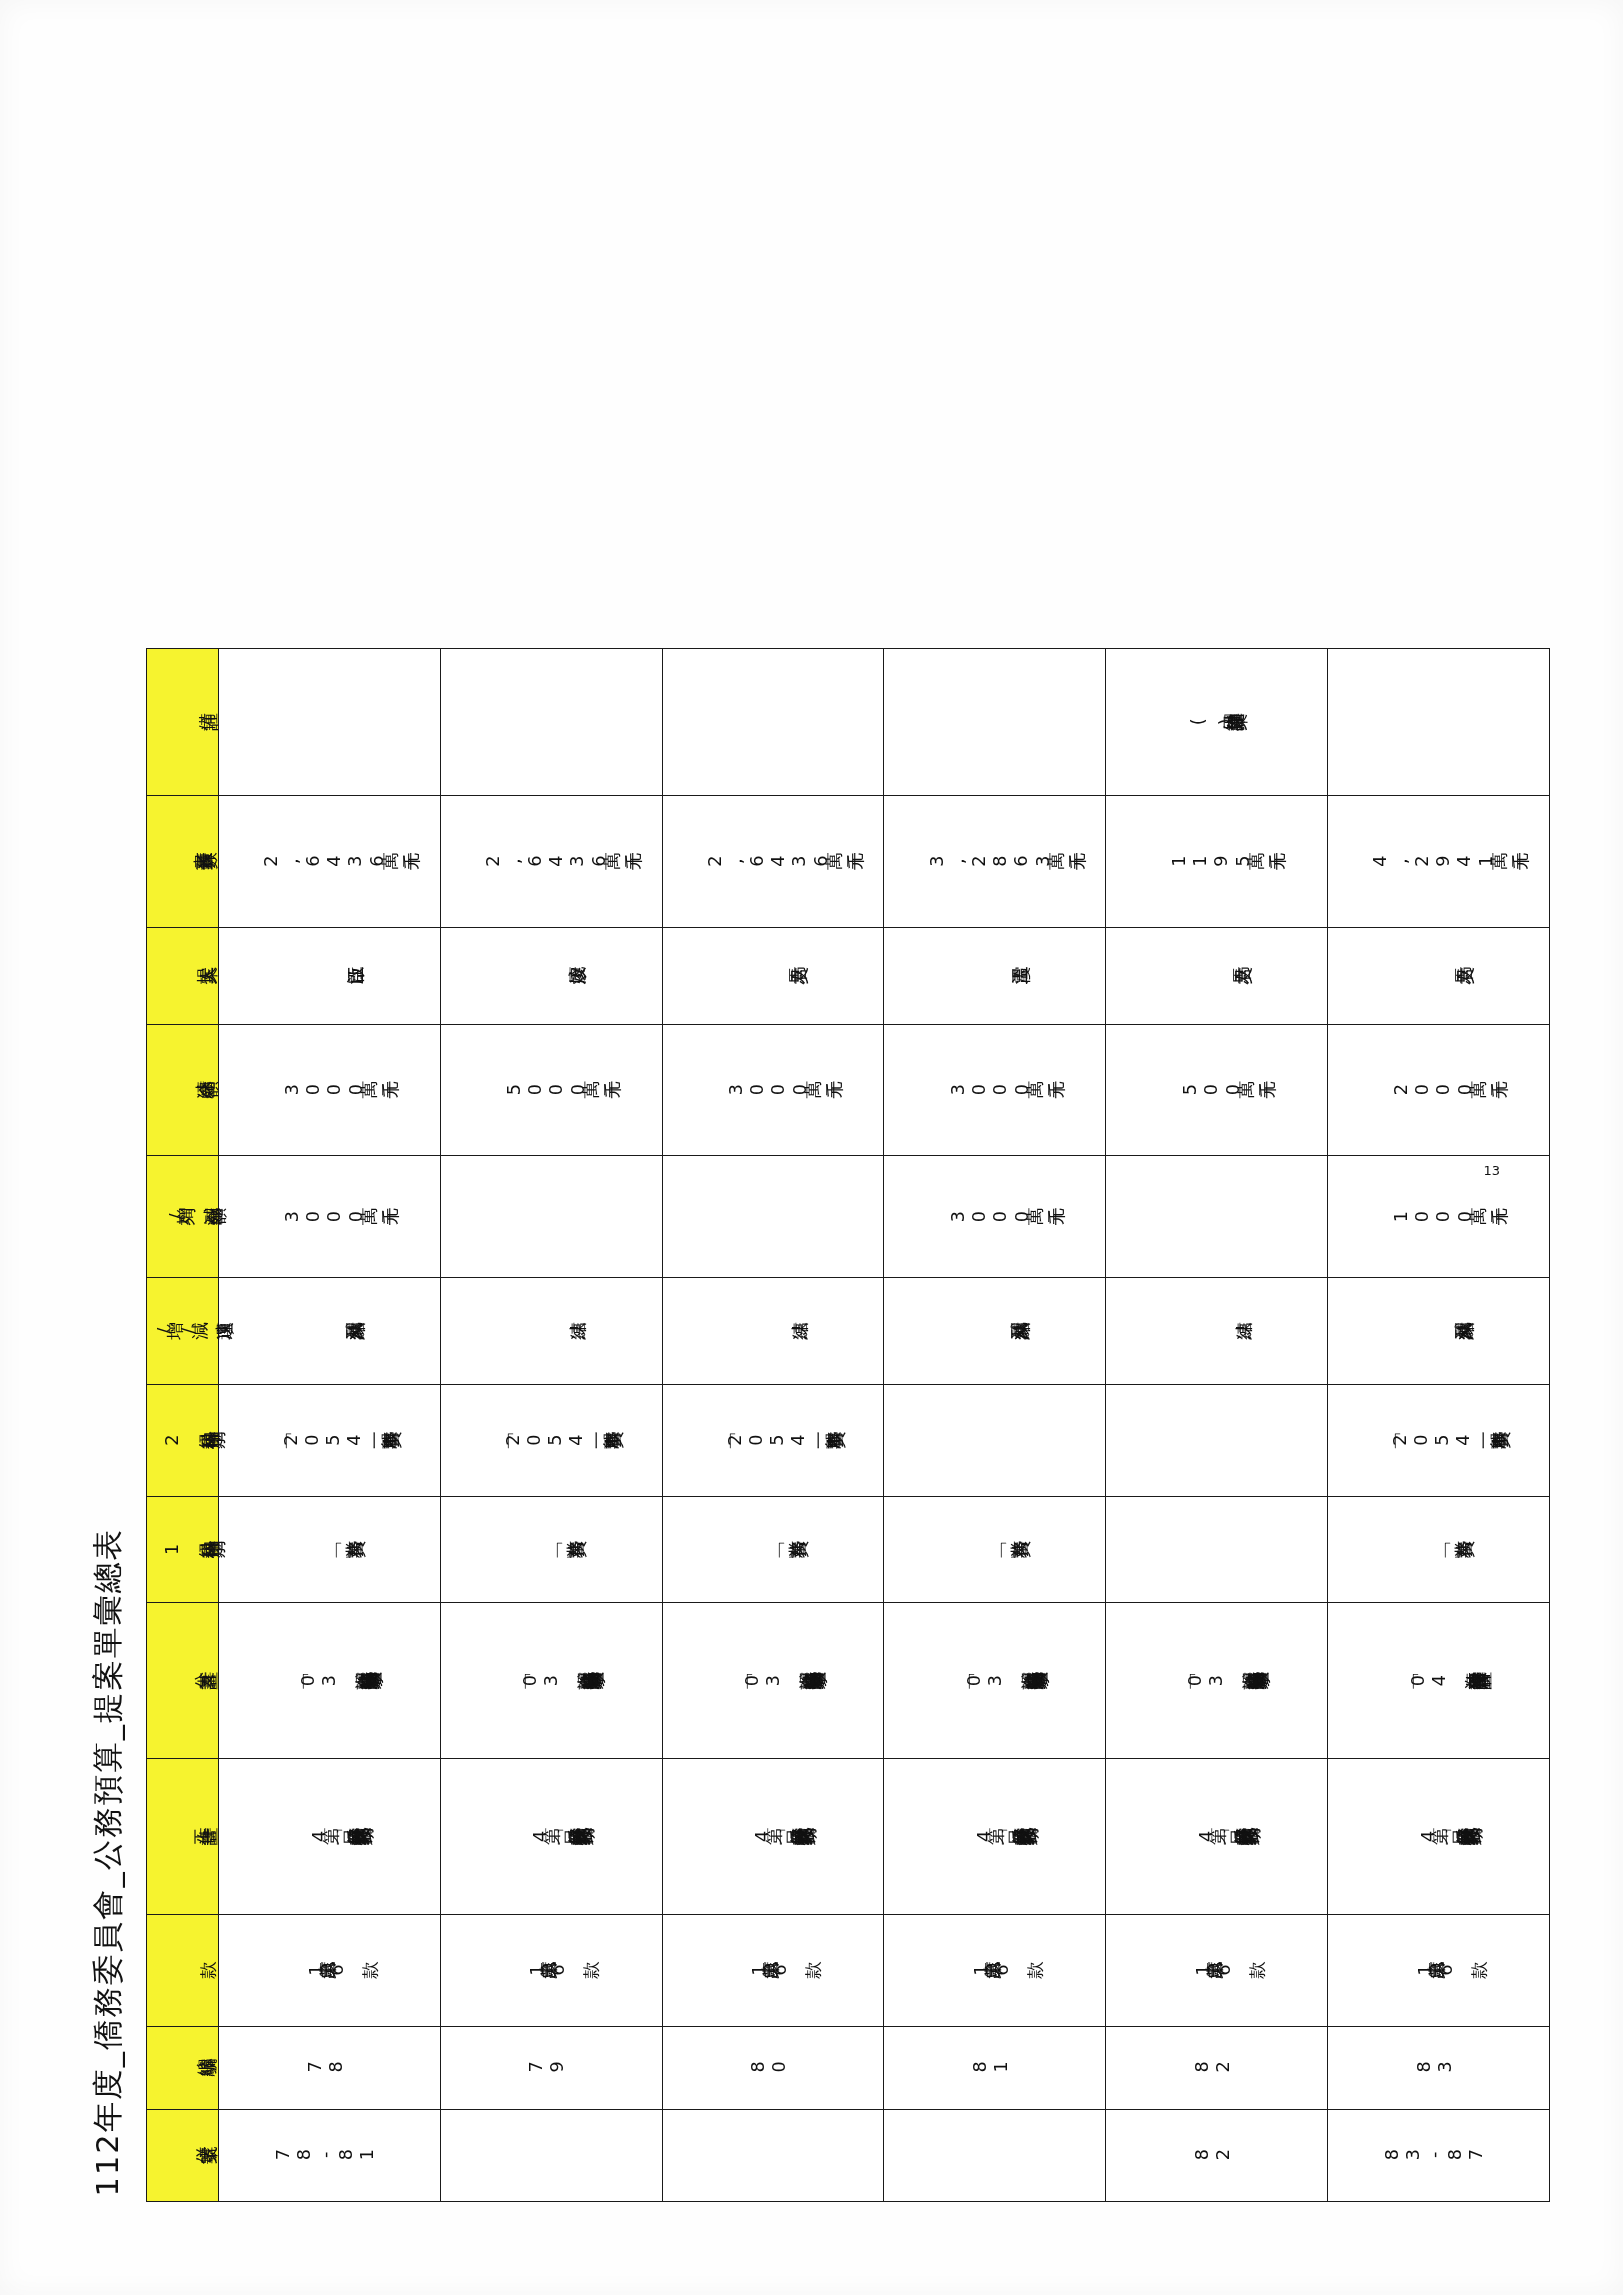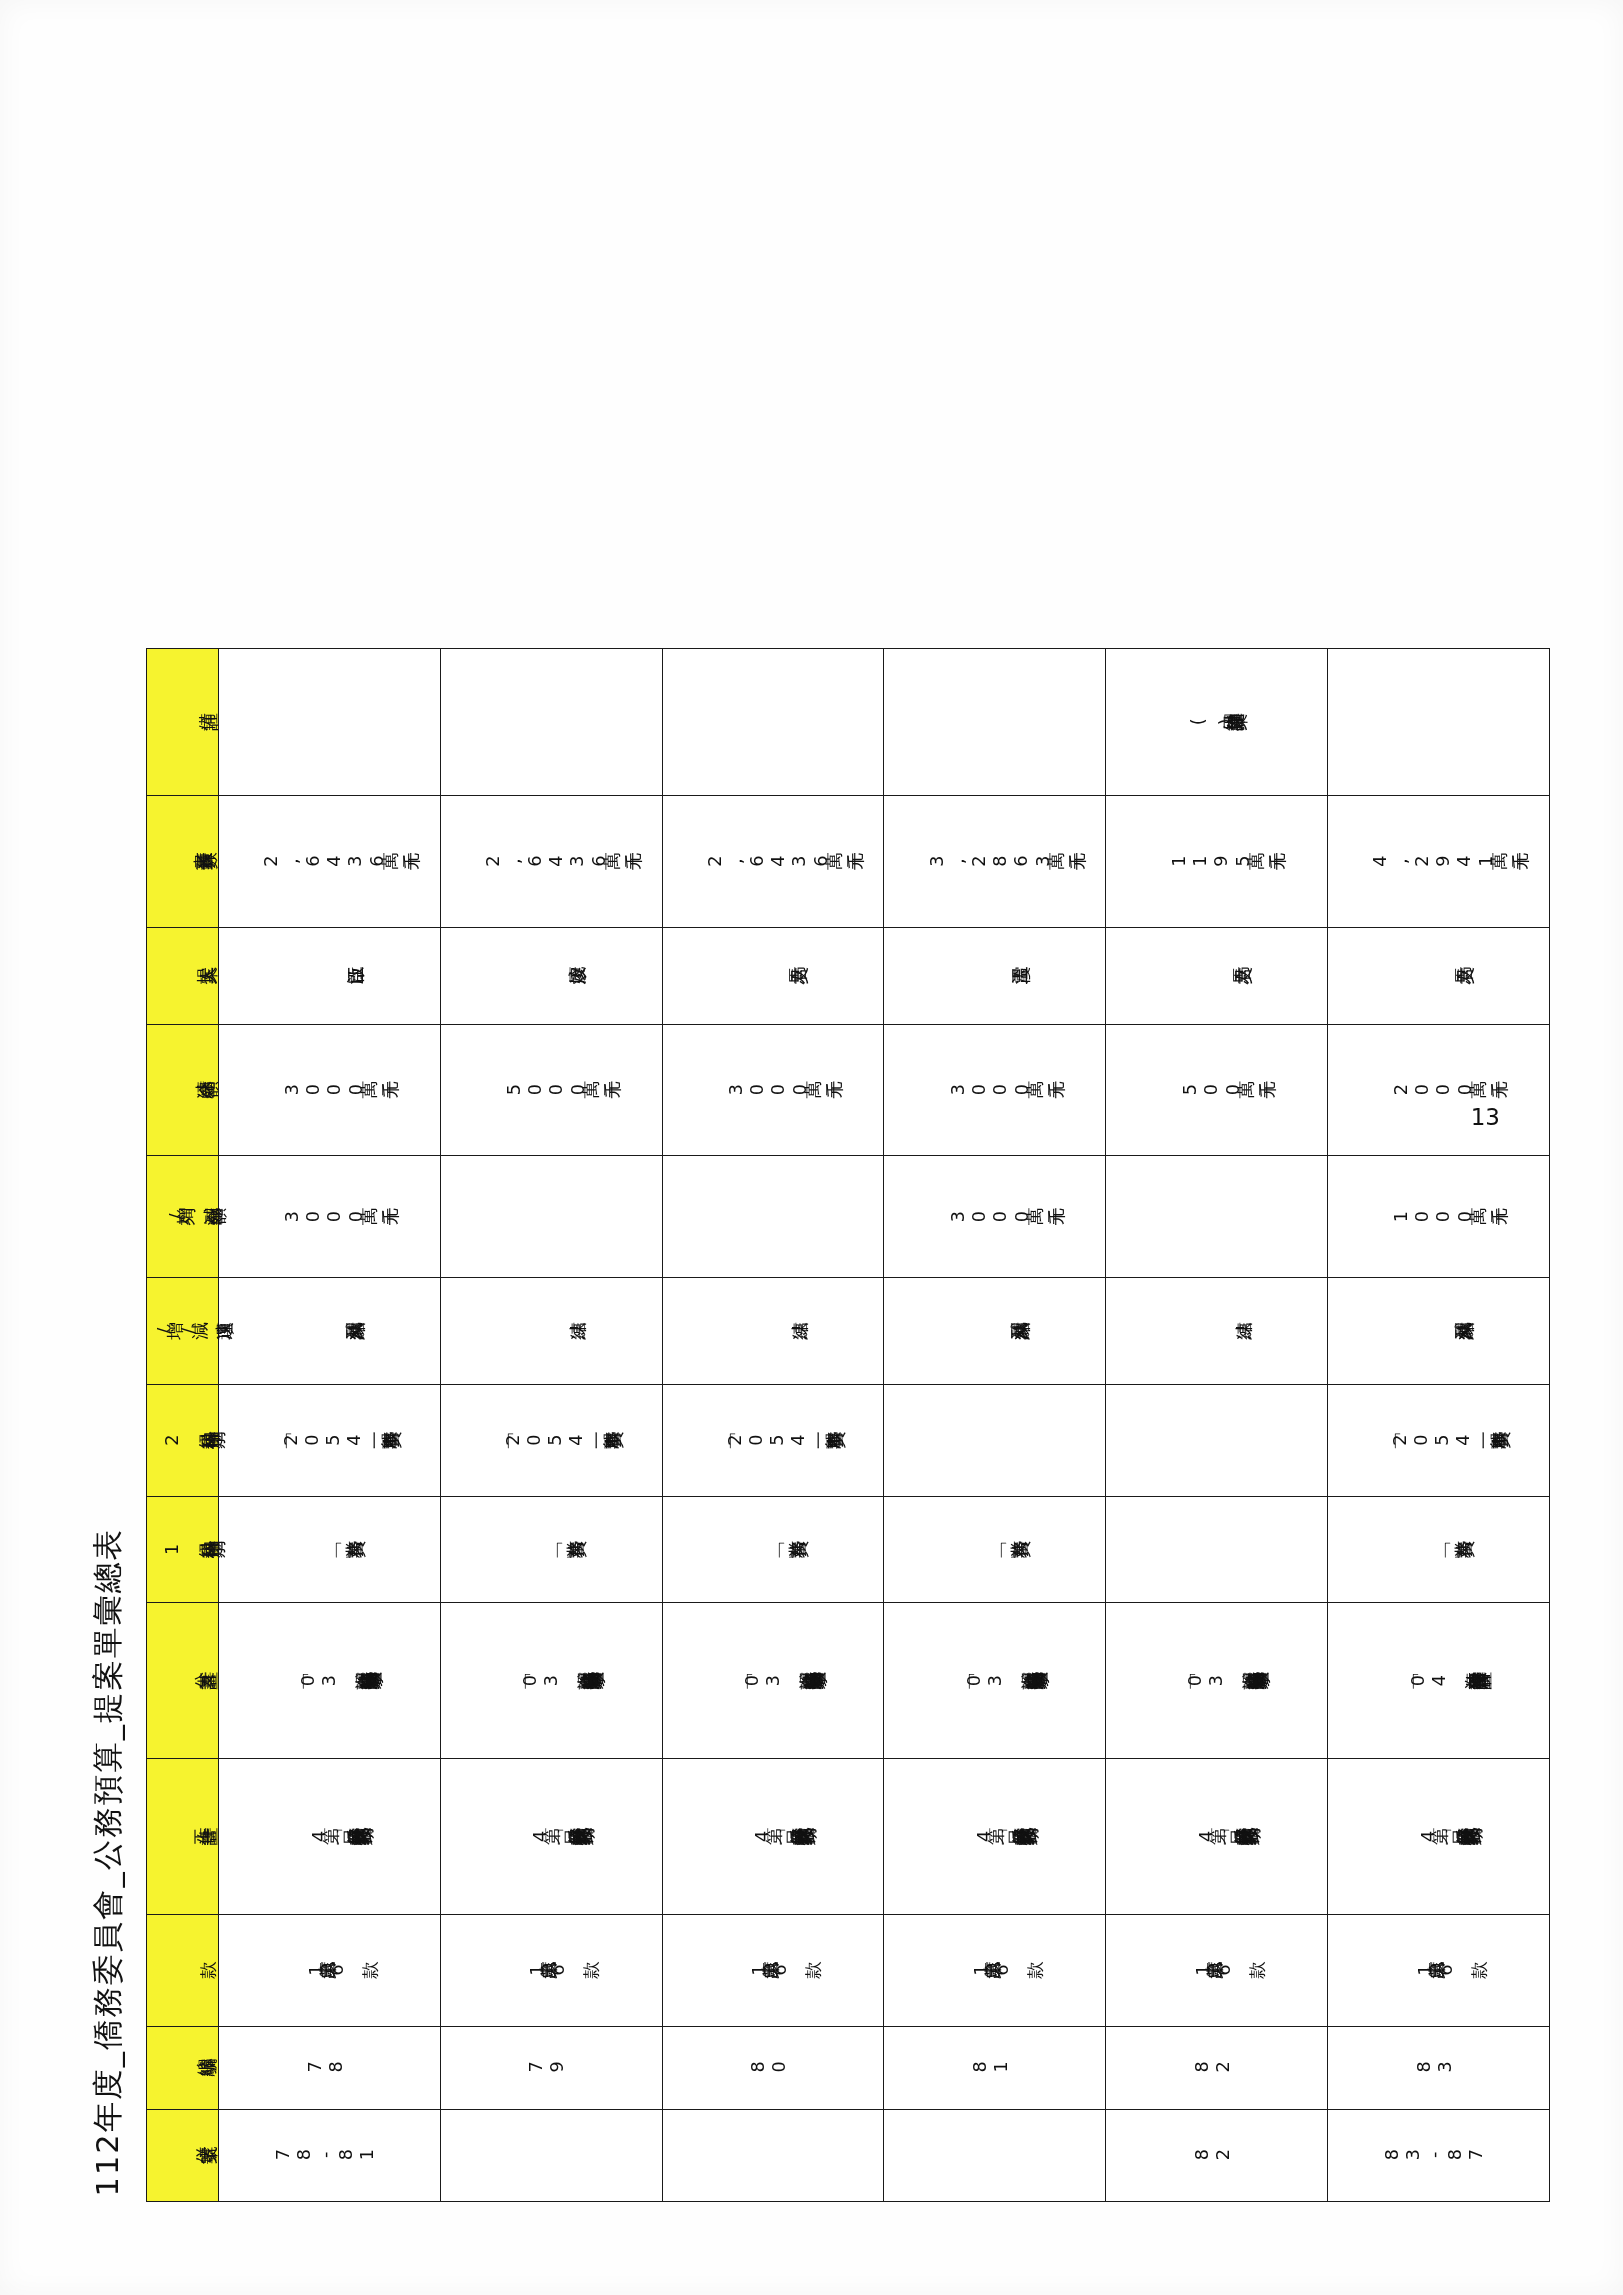--- a/index.html
+++ b/index.html
@@ -90,22 +90,22 @@
   th .vtext { letter-spacing: 2px; }
   .num {
     display: inline-block;
     writing-mode: vertical-rl;
     text-orientation: upright;
     letter-spacing: 1px;
   }
   .pagenum {
     position: absolute;
     right: 123px;
-    top: 1104px;
-    font-size: 23px;
+    top: 1163px;
+    font-size: 13px;
   }
   .scan-edge {
     position: absolute;
     left: 0; top: 0; right: 0; bottom: 0;
     pointer-events: none;
     box-shadow: inset 0 0 29.5px rgba(0,0,0,0.04);
   }
 </style>
 </head>
 <body>

